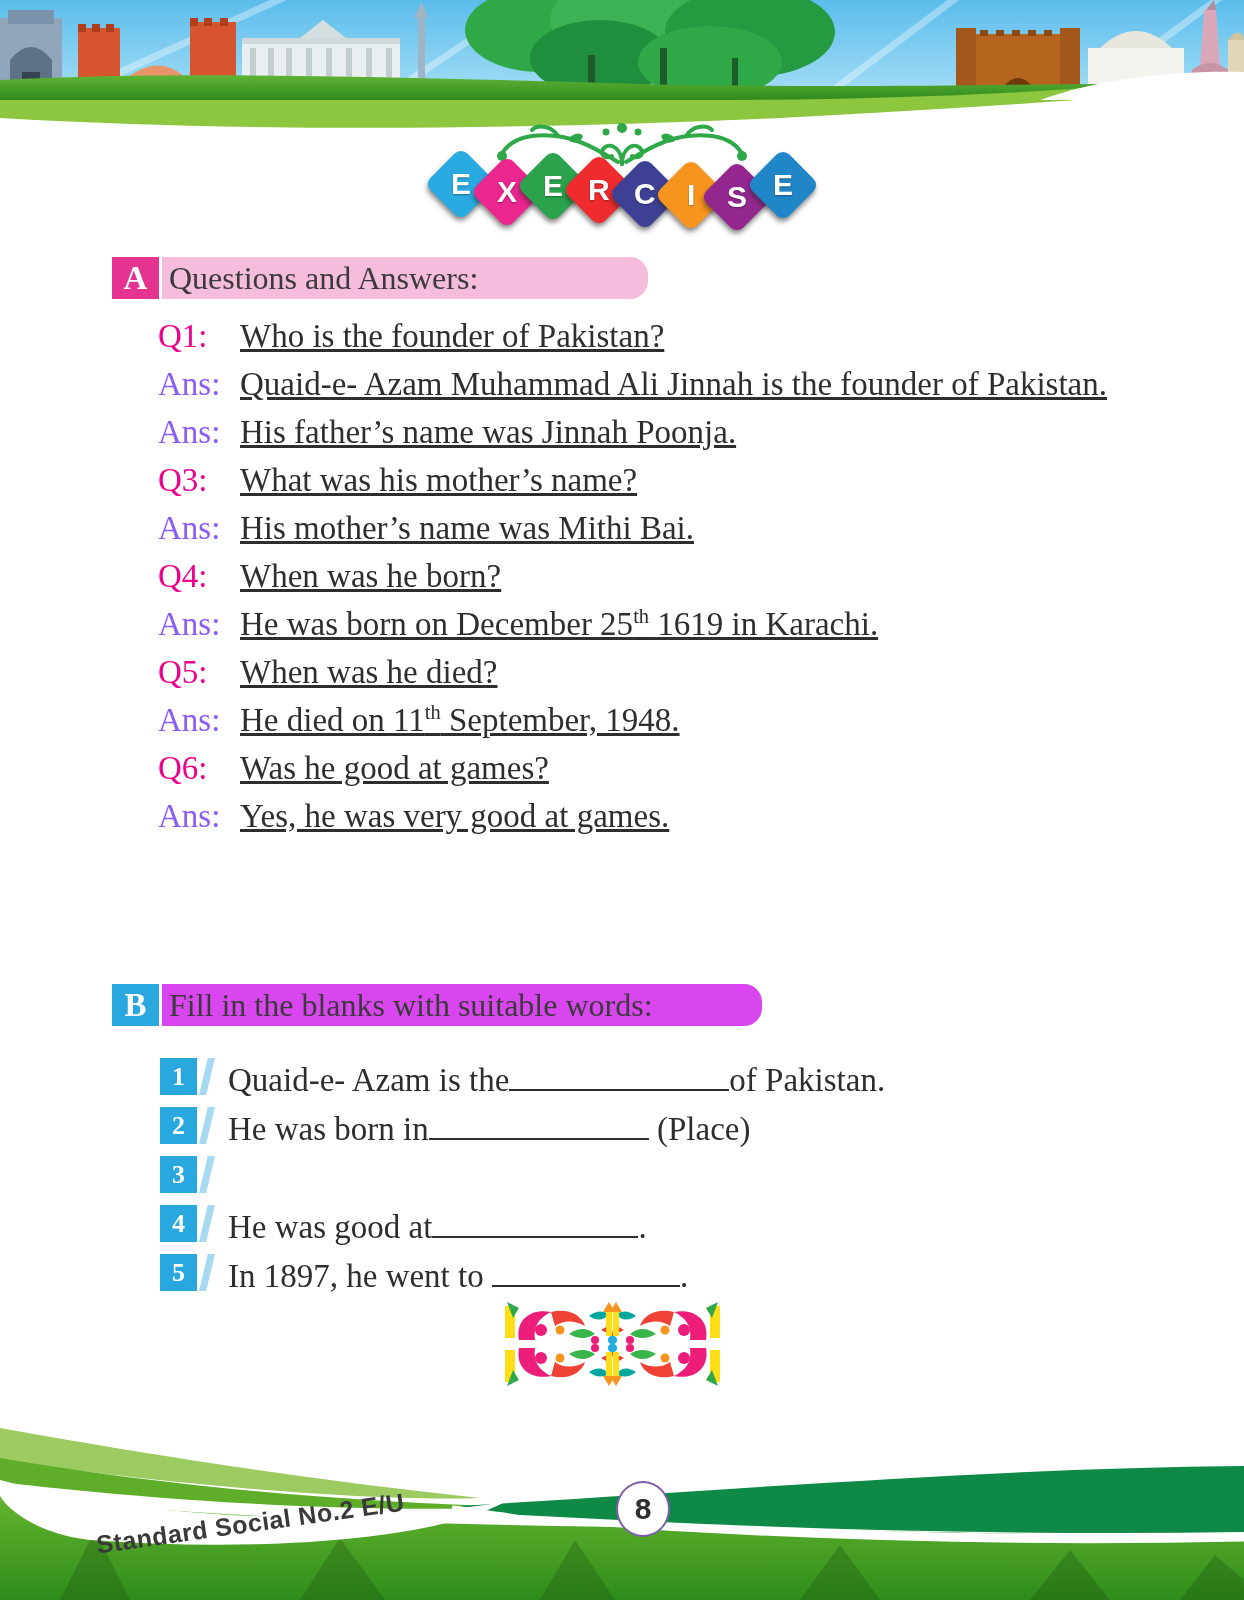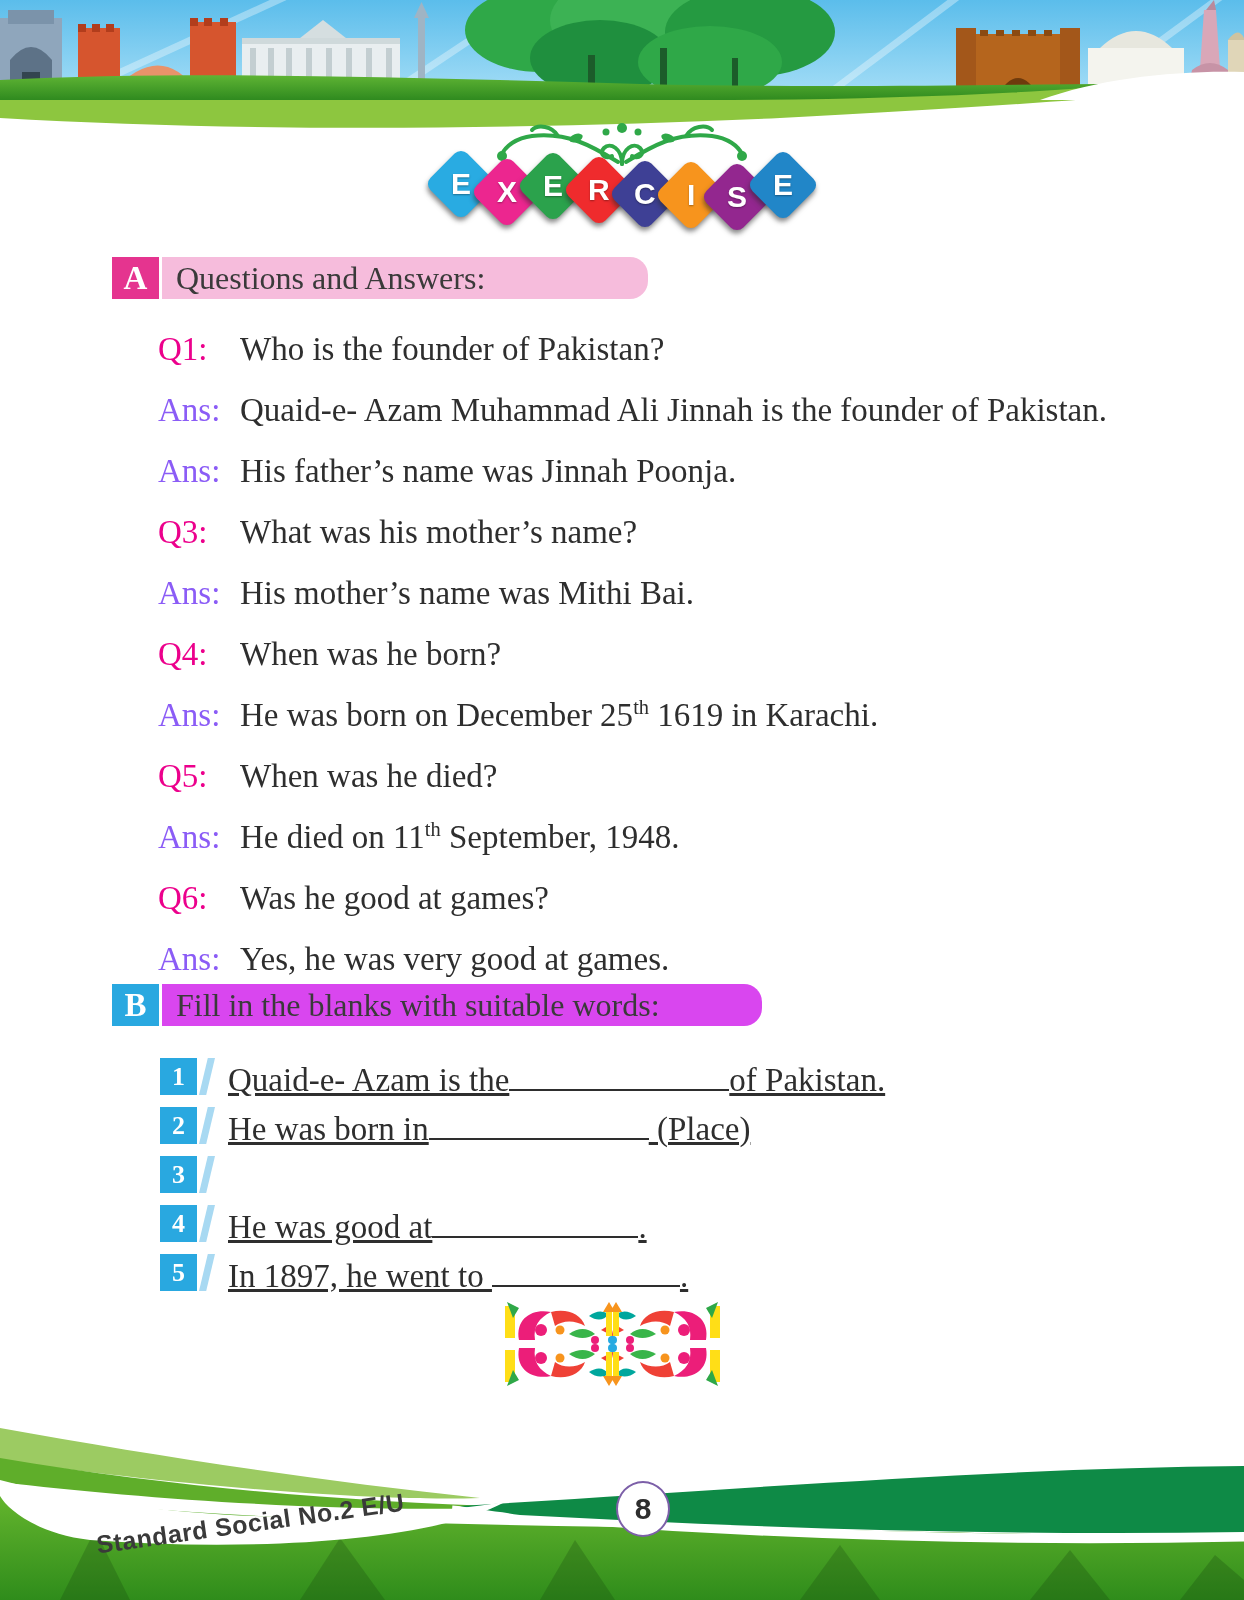--- a/index.html
+++ b/index.html
@@ -28,47 +28,47 @@
   .sec{position:absolute; left:112px; display:flex; align-items:stretch; height:42px;}
   .sec-a{top:257px; width:536px;}
   .sec-b{top:984px; width:650px;}
   .sec-badge{
     width:47px; display:flex; align-items:center; justify-content:center;
     font-size:33px; font-weight:bold; color:#fff; flex:0 0 47px;
   }
   .sec-a .sec-badge{background:#e5348f;}
   .sec-b .sec-badge{background:#29a8e0;}
   .sec-bar{
-    flex:1; display:flex; align-items:center; padding-left:14px;
+    flex:1; display:flex; align-items:center; padding-left:7px;
     border-radius:0 18px 18px 0; font-size:32px; color:#3a3a3a; margin-left:3px;
   }
   .sec-a .sec-bar{background:#f6bcdc;}
   .sec-b .sec-bar{background:#d946ef;}
   
   .qa-list{position:absolute; top:312px; left:158px; width:980px;}
-  .qa-row{display:flex; align-items:flex-start; font-size:33px; line-height:48px;margin-top:13px;}
+  .qa-row{display:flex; align-items:flex-start; font-size:33px; line-height:48px;}
   .qa-label{flex:0 0 82px; font-size:33px;}
   .qa-label.q{color:#ec008c;}
   .qa-label.a{color:#8b5cf6;}
-  .qa-text{max-width:880px; white-space:pre-wrap;}
+  .qa-text{max-width:880px; white-space:pre-wrap;text-decoration:underline;}
   .qa-text sup{font-size:0.62em; vertical-align:super; line-height:0;}
   
   .blank-list{position:absolute; top:1052px; left:160px; width:960px;}
   .blank-row{display:flex; align-items:center; height:49px; font-size:33px;}
   .num-badge{position:relative; flex:0 0 68px; height:37px;}
   .num-sq{
     position:absolute; left:0; top:0; width:37px; height:37px; background:#29a8e0;
     color:#fff; display:flex; align-items:center; justify-content:center;
     font-size:26px; font-weight:bold;
   }
   .num-flag{
     position:absolute; left:39px; top:0; width:16px; height:37px; background:#a8d9f2;
     clip-path:polygon(55% 0, 100% 0, 45% 100%, 0 100%);
   }
-  .blank-text{white-space:pre-wrap;text-decoration:underline;}
+  .blank-text{white-space:pre-wrap;}
   .blank-line{display:inline-block; height:34px; border-bottom:2.5px solid #2e2e2e; vertical-align:baseline;}
   .blank-row:nth-child(1) .blank-line{width:220px;}
   .blank-row:nth-child(2) .blank-line{width:220px;}
   .blank-row:nth-child(3) .blank-line{width:226px;}
   .blank-row:nth-child(4) .blank-line{width:206px;}
   .blank-row:nth-child(5) .blank-line{width:188px;}
   
   .ornament{position:absolute; left:505px; top:1300px;}
   
   .footer-art{position:absolute; left:0; bottom:0; width:1244px; height:190px;}

